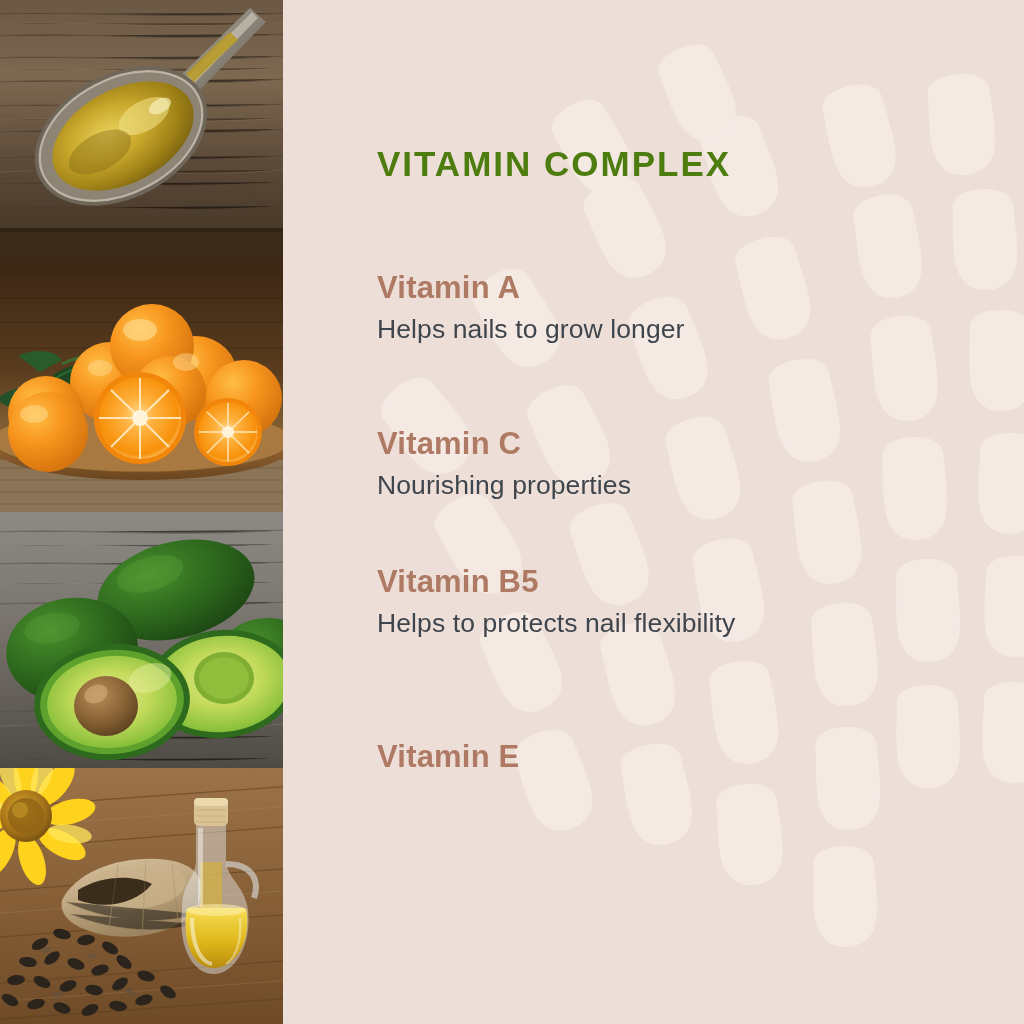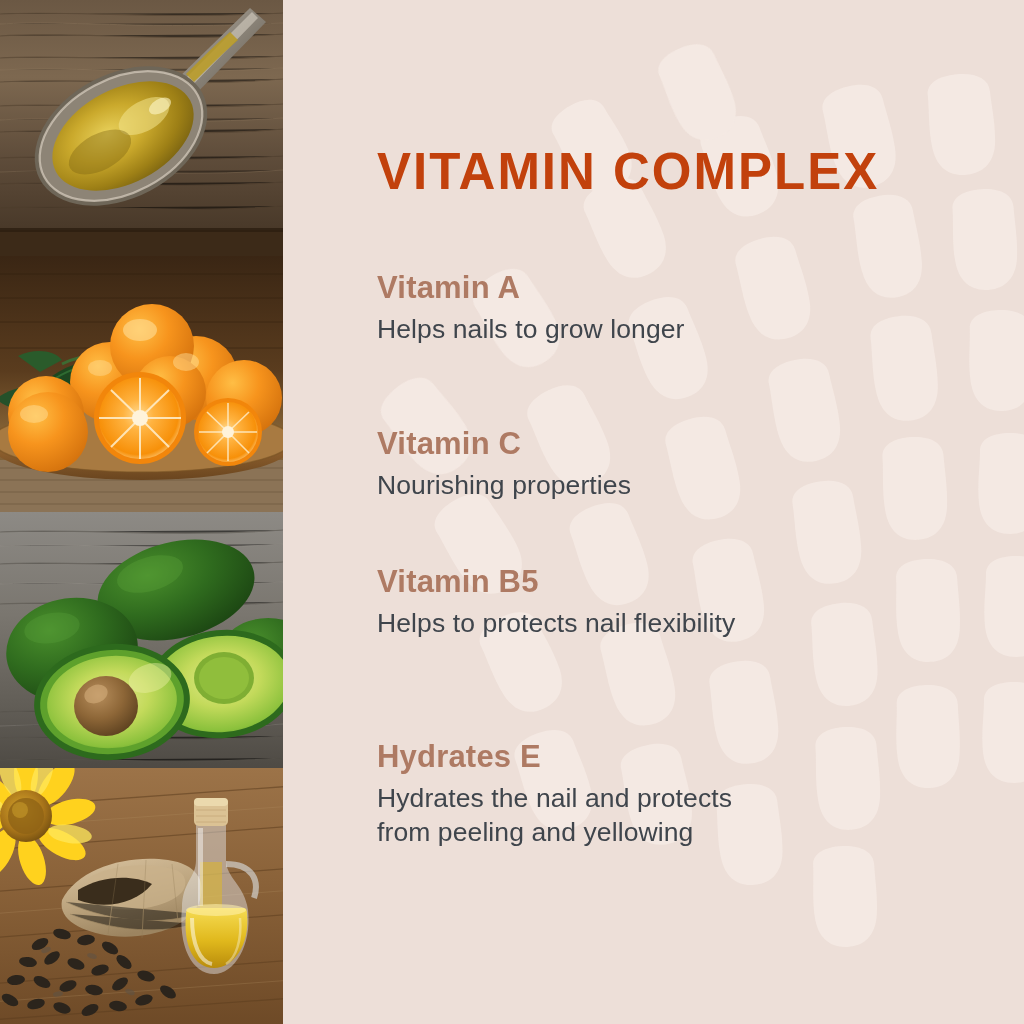--- a/index.html
+++ b/index.html
@@ -21,22 +21,22 @@
   #panel-oranges  {top:256px;}
   #panel-avocado  {top:512px;}
   #panel-sunflower{top:768px;}
   .photo-panel svg{display:block;width:283px;height:256px;}
 
   
   #content{position:absolute;left:377px;top:0;width:647px;height:1024px;}
 
   #page-title{
     position:absolute;left:0;top:146px;
-    font-size:51px;font-weight:bold;letter-spacing:2.0px;
-    color:#c2410c;line-height:1;white-space:nowrap;
+    font-size:35px;font-weight:bold;letter-spacing:2.0px;
+    color:#4d7c0f;line-height:1;white-space:nowrap;
   }
 
   .vitamin-item{position:absolute;left:0;width:560px;}
   #vitamin-item-0{top:270px;}
   #vitamin-item-1{top:426px;}
   #vitamin-item-2{top:564px;}
   #vitamin-item-3{top:739px;}
 
   .vitamin-name{
     font-size:31px;font-weight:bold;color:#AE7A63;
@@ -496,19 +496,17 @@
       <div class="vitamin-name">Vitamin C</div>
       <div class="vitamin-desc">Nourishing properties</div>
     </div>
 
     <div class="vitamin-item" id="vitamin-item-2">
       <div class="vitamin-name">Vitamin B5</div>
       <div class="vitamin-desc">Helps to protects nail flexibility</div>
     </div>
 
     <div class="vitamin-item" id="vitamin-item-3">
-      <div class="vitamin-name">Hydrates E</div>
-      <div class="vitamin-desc" style="white-space:pre-line;">Hydrates the nail and protects
-from peeling and yellowing</div>
+      <div class="vitamin-name">Vitamin E</div>
     </div>
 
   </div>
 </div>
 
 </body></html>

